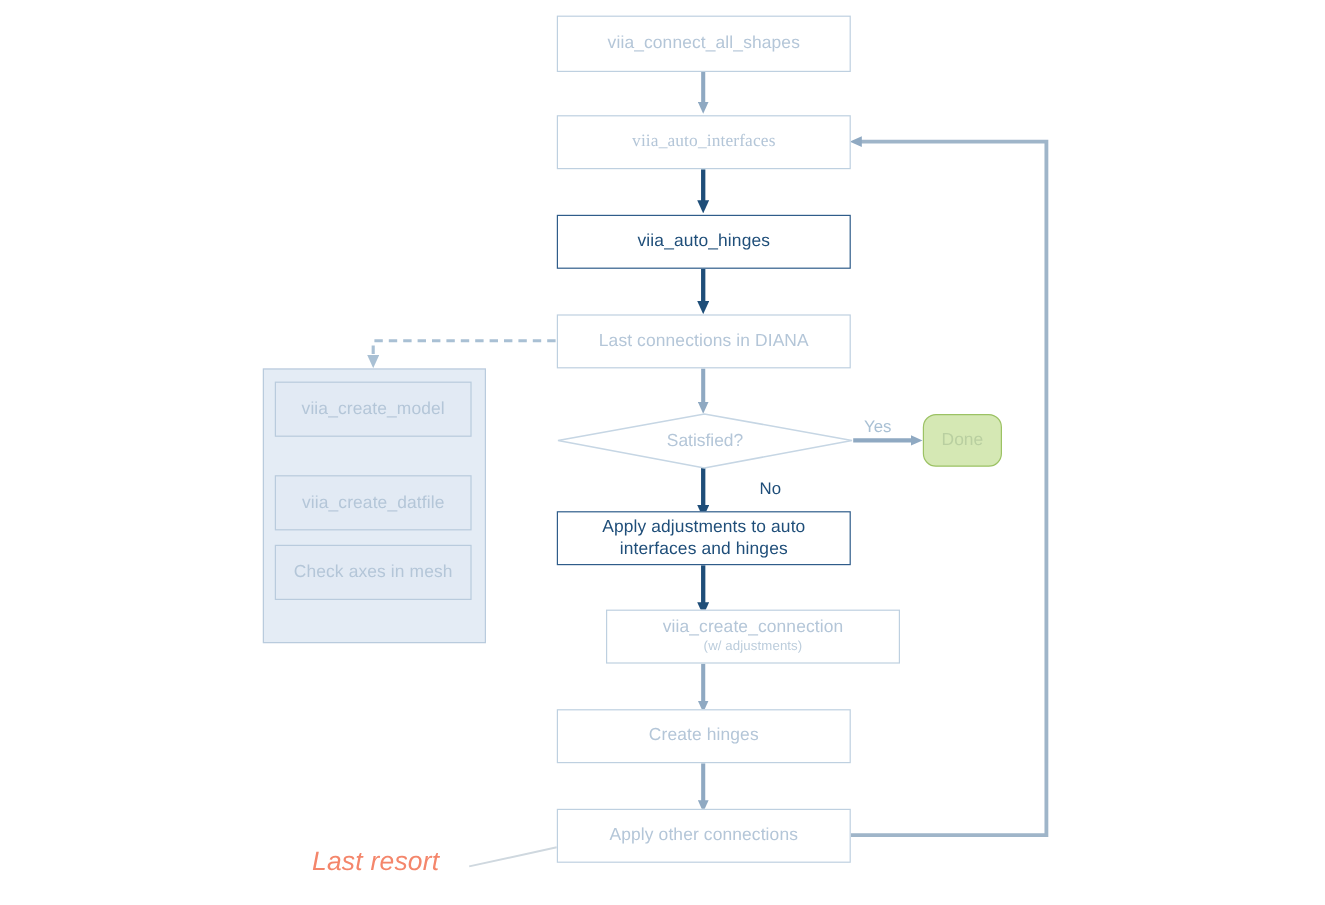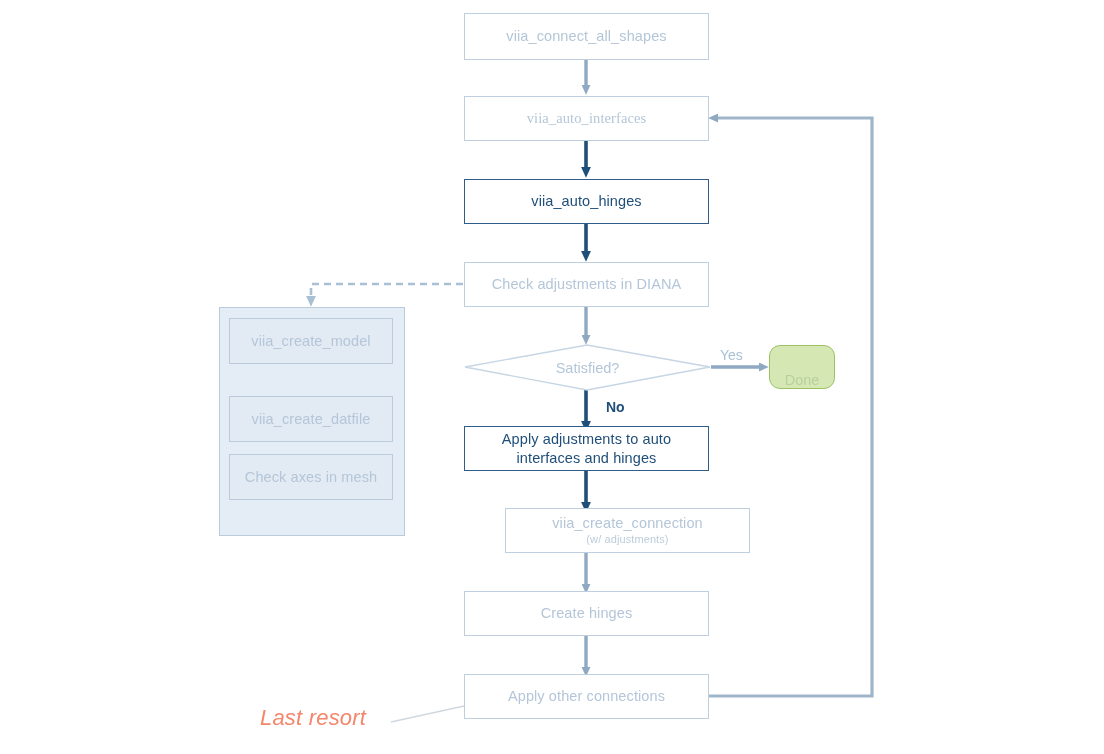--- a/index.html
+++ b/index.html
@@ -74,21 +74,21 @@
   .diamond-wrap {
     position: absolute;
     display: flex;
     align-items: center;
     justify-content: center;
   }
   .done-node {
     position: absolute;
     box-sizing: border-box;
     display: flex;
-    align-items: flex-end;
+    align-items: center;
     justify-content: center;
     background: #d5e8b4;
     border: 1.4px solid #9cc264;
     border-radius: 11px;
     color: #b9cfa0;
     font-size: 14.5px;
   }
   .edge-label {
     position: absolute;
     font-size: 14px;
@@ -203,21 +203,21 @@
 
   <div class="node" style="left:464px; top:96px; width:245px; height:45px;font-family:Liberation Serif, serif;">
     <span>viia_auto_interfaces</span>
   </div>
 
   <div class="node emph" style="left:464px; top:179px; width:245px; height:45px;">
     <span>viia_auto_hinges</span>
   </div>
 
   <div class="node" style="left:464px; top:262px; width:245px; height:45px;">
-    <span>Check adjustments in DIANA</span>
+    <span>Last connections in DIANA</span>
   </div>
 
   <div class="diamond-wrap" style="left:465px; top:345px; width:245px; height:45px;">
     <span class="diamond-label" style="position:static;">Satisfied?</span>
   </div>
 
   <div class="done-node" style="left:769px; top:345px; width:66px; height:44px;">
     <span>Done</span>
   </div>
 
@@ -233,17 +233,17 @@
   <div class="node" style="left:464px; top:591px; width:245px; height:45px;">
     <span>Create hinges</span>
   </div>
 
   <div class="node" style="left:464px; top:674px; width:245px; height:45px;">
     <span>Apply other connections</span>
   </div>
 
   <div class="edge-label light" style="left:720px; top:347px;">Yes</div>
 
-  <div class="edge-label dark" style="left:606px; top:399px;font-weight:bold;">No</div>
+  <div class="edge-label dark" style="left:633px; top:399px;">No</div>
 
   <div class="annotation" style="left:260px; top:705px;">Last resort</div>
 
 </div>
 
 </body></html>

